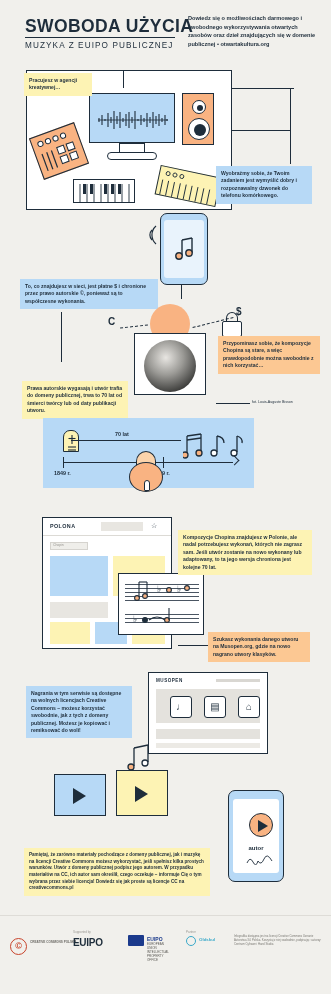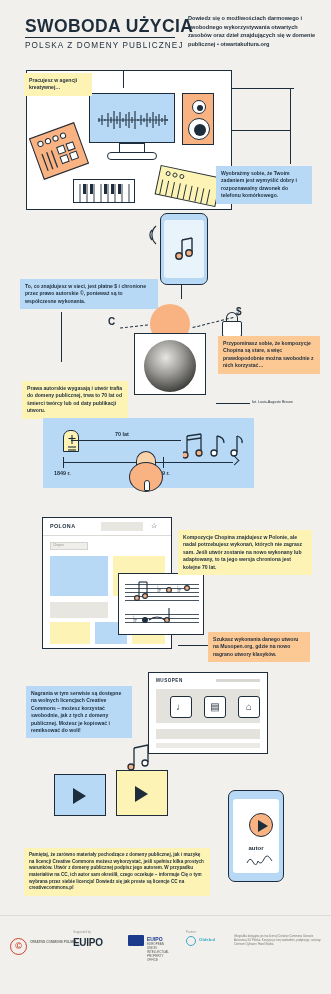--- a/index.html
+++ b/index.html
@@ -175,21 +175,21 @@
   .f-top-label { position: absolute; font-size: 3px; color: #9a9893; }
 </style>
 </head>
 <body>
 
 <div class="page">
 
   <div class="header">
     <div class="hd-title">SWOBODA UŻYCIA</div>
     <div class="hd-rule"></div>
-    <div class="hd-sub">POLSKA Z DOMENY PUBLICZNEJ</div>
+    <div class="hd-sub">MUZYKA Z EUIPO PUBLICZNEJ</div>
     <div class="hd-lead">Dowiedz się o możliwościach darmowego i swobodnego wykorzystywania otwartych zasobów oraz dzieł znajdujących się w domenie publicznej • otwartakultura.org</div>
   </div>
 
   <div class="scene1">
     <div class="monitor">
       <svg class="wave" viewBox="0 0 72 20">
         <g stroke="#1e2d3b" stroke-width="1.1">
           <line x1="2" y1="8" x2="2" y2="12"></line>
             <line x1="5" y1="5" x2="5" y2="15"></line>
           <line x1="8" y1="9" x2="8" y2="11"></line>

